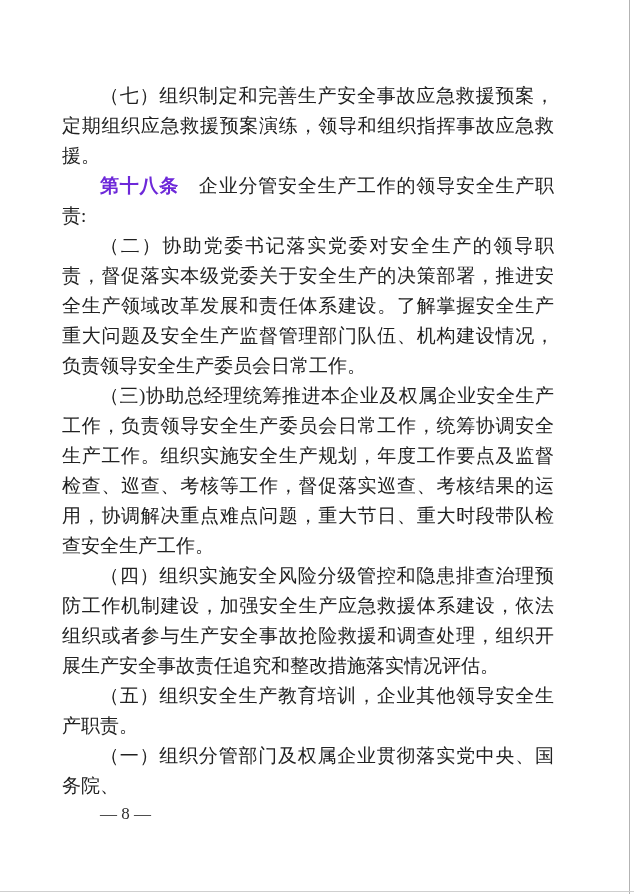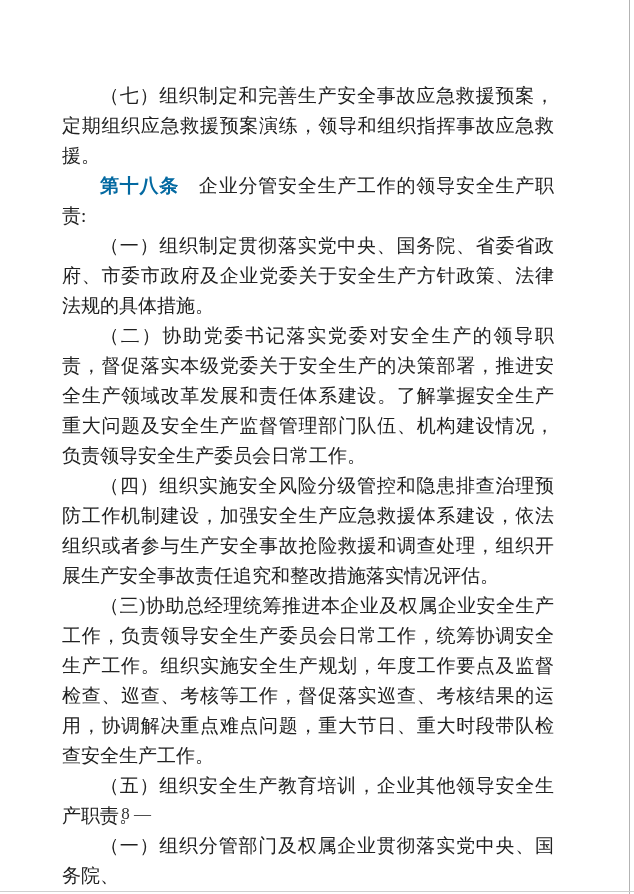--- a/index.html
+++ b/index.html
@@ -42,42 +42,41 @@
     text-align: justify;
     text-justify: inter-ideograph;
   }
   .para {
     margin: 0;
     padding: 0;
     text-indent: 2em;
     word-break: break-all;
   }
   .para.article b {
-    color: #0369a1;
+    color: #6d28d9;
     font-weight: bold;
   }
   .page-number {
     position: absolute;
     left: 100px;
     top: 802px;
     font-size: 17px;
     line-height: 24px;
     color: #2e2e2e;
   }
 </style>
 </head>
 <body>
 
 <div class="page">
   <div class="doc-content" id="doc-content">
       <p class="para body">（七）组织制定和完善生产安全事故应急救援预案，定期组织应急救援预案演练，领导和组织指挥事故应急救援。</p>
       <p class="para article"><b>第十八条</b>　企业分管安全生产工作的领导安全生产职责:</p>
-      <p class="para body">（一）组织制定贯彻落实党中央、国务院、省委省政府、市委市政府及企业党委关于安全生产方针政策、法律法规的具体措施。</p>
       <p class="para body">（二）协助党委书记落实党委对安全生产的领导职责，督促落实本级党委关于安全生产的决策部署，推进安全生产领域改革发展和责任体系建设。了解掌握安全生产重大问题及安全生产监督管理部门队伍、机构建设情况，负责领导安全生产委员会日常工作。</p>
+      <p class="para body">（三)协助总经理统筹推进本企业及权属企业安全生产工作，负责领导安全生产委员会日常工作，统筹协调安全生产工作。组织实施安全生产规划，年度工作要点及监督检查、巡查、考核等工作，督促落实巡查、考核结果的运用，协调解决重点难点问题，重大节日、重大时段带队检查安全生产工作。</p>
       <p class="para body">（四）组织实施安全风险分级管控和隐患排查治理预防工作机制建设，加强安全生产应急救援体系建设，依法组织或者参与生产安全事故抢险救援和调查处理，组织开展生产安全事故责任追究和整改措施落实情况评估。</p>
-      <p class="para body">（三)协助总经理统筹推进本企业及权属企业安全生产工作，负责领导安全生产委员会日常工作，统筹协调安全生产工作。组织实施安全生产规划，年度工作要点及监督检查、巡查、考核等工作，督促落实巡查、考核结果的运用，协调解决重点难点问题，重大节日、重大时段带队检查安全生产工作。</p>
       <p class="para body">（五）组织安全生产教育培训，企业其他领导安全生产职责。</p>
       <p class="para body">（一）组织分管部门及权属企业贯彻落实党中央、国务院、</p>
     </div>
   <div class="page-number">— 8 —</div>
   <div class="edge-right"></div>
   <div class="edge-bottom"></div>
 </div>
 
 </body></html>

